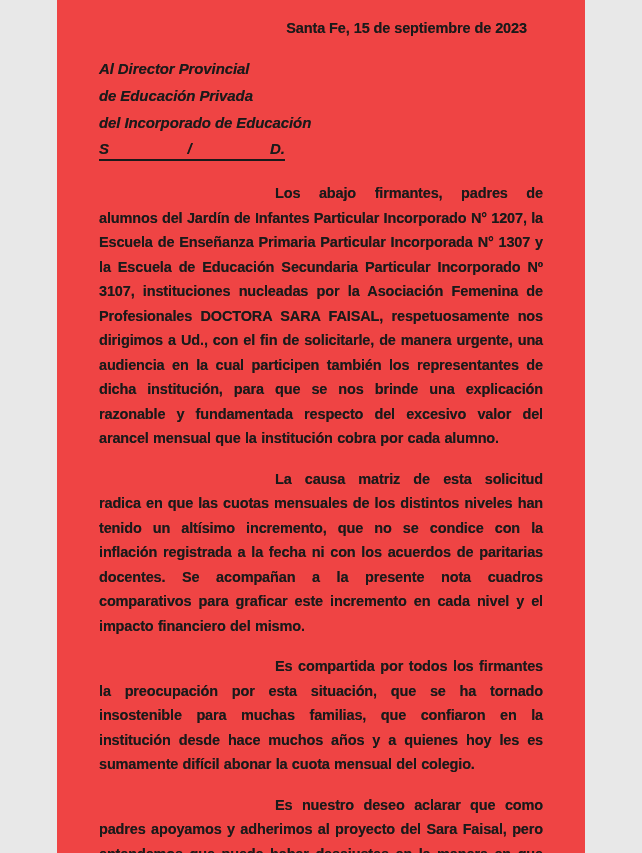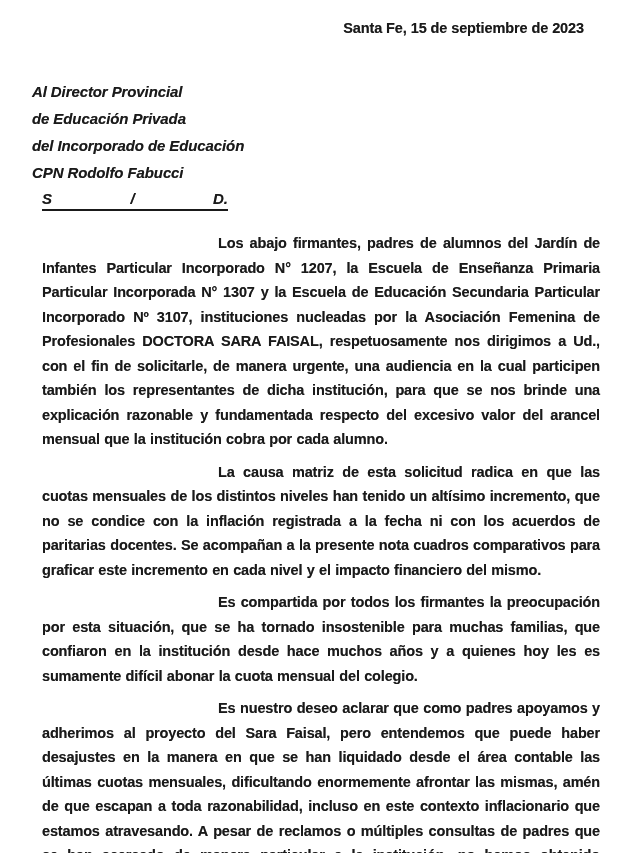--- a/index.html
+++ b/index.html
@@ -2,40 +2,40 @@
 <html><head>
 <meta charset="utf-8">
 <style>
   html, body {
     margin: 0;
     padding: 0;
     background: #e8e8e8;
   }
   .page {
     position: relative;
-    width: 642px;
+    width: 528px;
     height: 853px;
     margin: 0 auto;
-    background: #ffffff;
+    background: #ef4444;
     overflow: hidden;
     font-family: "Liberation Sans", "DejaVu Sans", sans-serif;
     color: #1a1a1a;
     text-shadow: 0 0 0.5px rgba(25,25,25,0.55);
   }
   .date-line {
     margin-top: 20px;
     padding-right: 58px;
     text-align: right;
     font-size: 14.5px;
     font-weight: 700;
     letter-spacing: -0.1px;
   }
   .recipient-block {
-    margin-top: 42px;
-    padding-left: 32px;
+    margin-top: 19px;
+    padding-left: 42px;
     font-size: 15px;
     font-weight: 700;
     font-style: italic;
     line-height: 27px;
     letter-spacing: -0.1px;
   }
   .recipient-line { white-space: nowrap; }
   .salutation-line {
     margin: 4px 0 0 42px;
     width: 186px;
@@ -46,42 +46,41 @@
     padding-bottom: 2px;
     font-size: 15px;
     font-weight: 700;
     font-style: italic;
   }
   .letter-body {
     margin-top: 20px;
     padding: 0 42px;
   }
   .letter-paragraph {
-    margin: 8px 0 5px 0;
+    margin: 16px 0 5px 0;
     font-size: 14.5px;
     font-weight: 700;
     line-height: 24.5px;
     text-align: justify;
     text-indent: 176px;
     letter-spacing: -0.15px;
     word-spacing: 0.5px;
   }
 </style>
 </head>
 <body>
 
 <div class="page">
 
   <div class="date-line">Santa Fe, 15 de septiembre de 2023</div>
 
   <div class="recipient-block">
     <div class="recipient-line">Al Director Provincial</div>
     <div class="recipient-line">de Educación Privada</div>
     <div class="recipient-line">del Incorporado de Educación</div>
-    <div class="recipient-line">CPN Rodolfo Fabucci</div>
   </div>
 
   <div class="salutation-line">
     <span>S</span>
     <span>/</span>
     <span>D.</span>
   </div>
 
   <div class="letter-body">
     <p class="letter-paragraph">Los abajo firmantes, padres de alumnos del Jardín de Infantes Particular Incorporado N° 1207, la Escuela de Enseñanza Primaria Particular Incorporada N° 1307 y la Escuela de Educación Secundaria Particular Incorporado Nº 3107, instituciones nucleadas por la Asociación Femenina de Profesionales DOCTORA SARA FAISAL, respetuosamente nos dirigimos a Ud., con el fin de solicitarle, de manera urgente, una audiencia en la cual participen también los representantes de dicha institución, para que se nos brinde una explicación razonable y fundamentada respecto del excesivo valor del arancel mensual que la institución cobra por cada alumno.</p>

